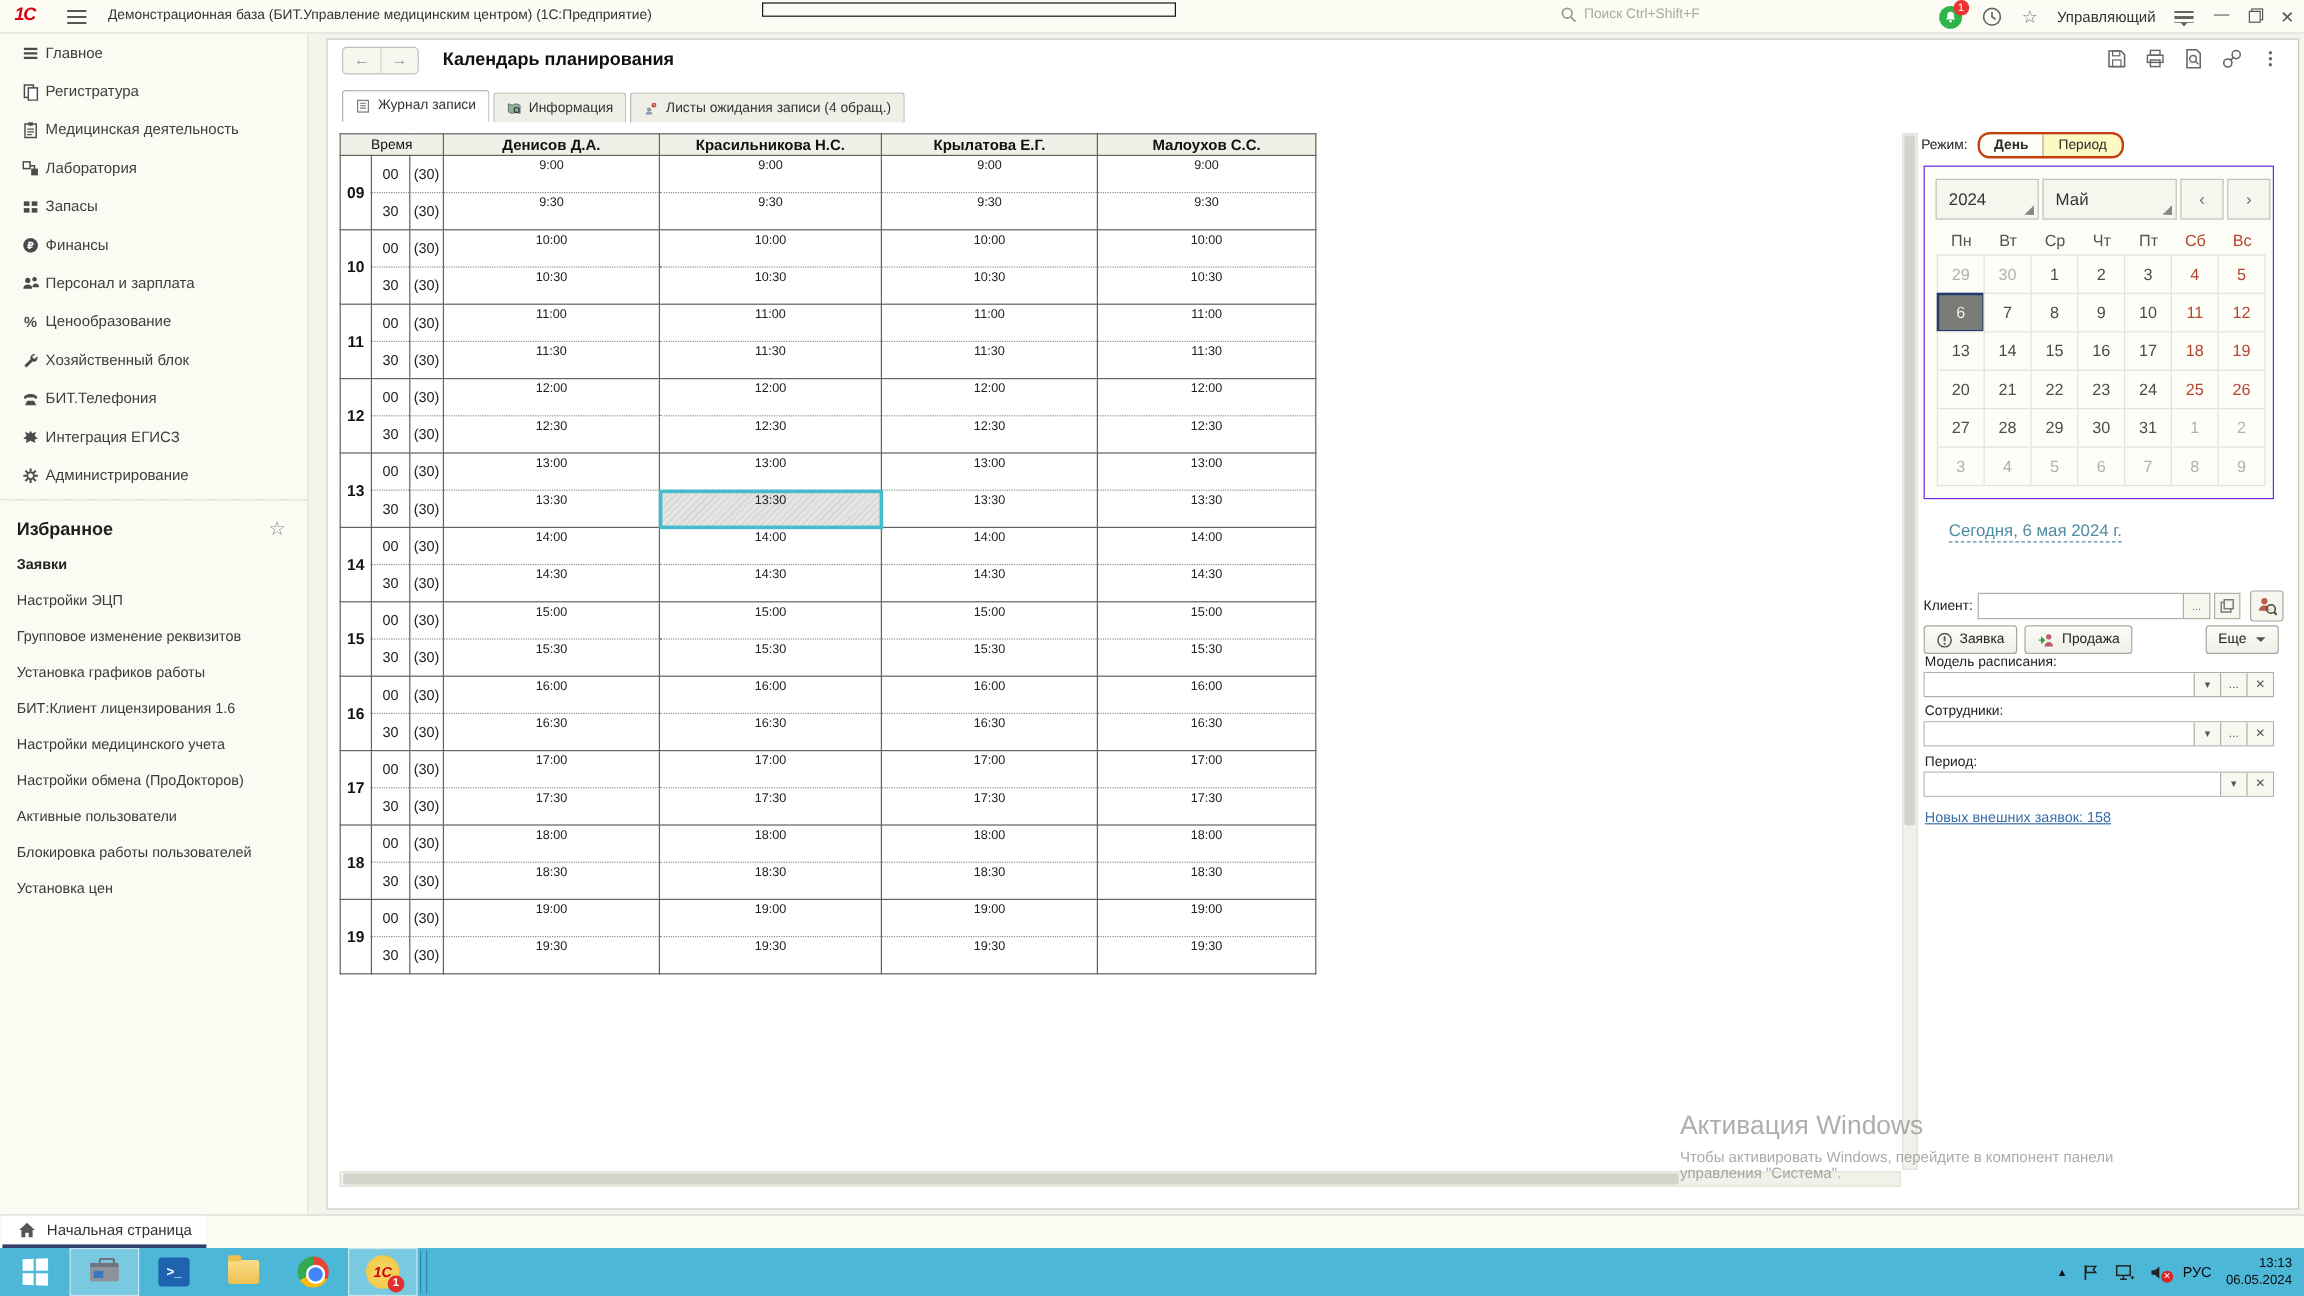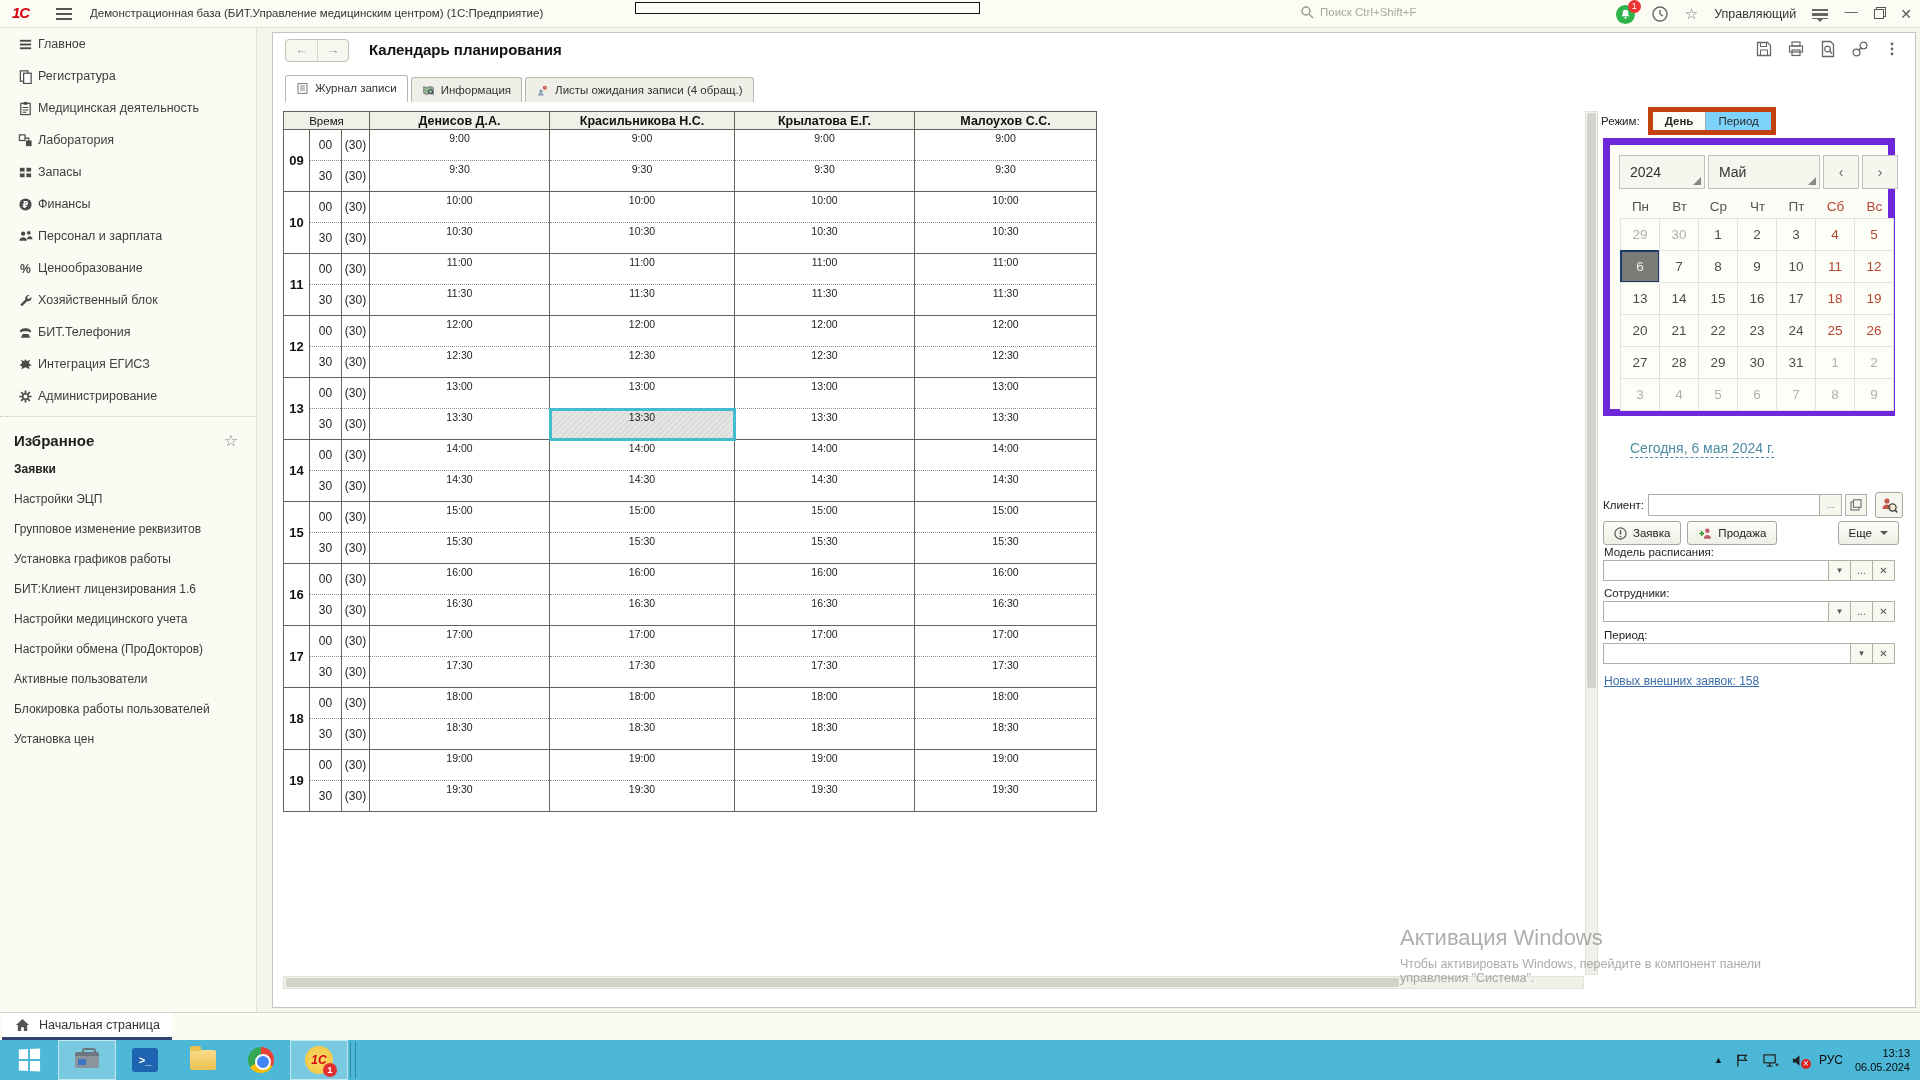--- a/index.html
+++ b/index.html
@@ -56,25 +56,25 @@
 td.slot-cell{vertical-align:top;text-align:center;font-size:10.5px;color:#222;padding-top:2px;cursor:pointer;background:#fff;}
 td.slot-cell.sel{background:repeating-linear-gradient(135deg,#e7e7e5 0 2px,#d9d9d7 2px 4px);outline:3px solid #45bccd;outline-offset:-2px;}
 .vscroll{position:absolute;top:0;right:0;width:13px;bottom:14px;background:#f1f1ea;border:1px solid #e2e2da;}
 .vthumb{position:absolute;left:1px;right:1px;top:1px;height:575px;background:#d3d3cb;border-radius:2px;}
 .hscroll{position:absolute;left:0;right:14px;bottom:0;height:13px;background:#f1f1ea;border:1px solid #e2e2da;}
 .hthumb{position:absolute;top:1px;bottom:1px;left:2px;width:1113px;background:#d3d3cb;border-radius:2px;}
 
 #rpanel{position:absolute;left:1328px;top:76px;width:308px;height:890px;font-size:11.5px;}
 .mode-row{display:flex;align-items:center;gap:8px;height:24px;}
 .mode-lab{color:#222;}
-.modes{display:flex;border:5px solid #c2410c;border-radius:0;overflow:hidden;}
-.mode-btn{padding:3px 12px;background:#7dd3fc;cursor:pointer;}
+.modes{display:flex;border:2px solid #c2410c;border-radius:10px;overflow:hidden;}
+.mode-btn{padding:3px 12px;background:#fef9c3;cursor:pointer;}
 .mode-btn.active{background:#fdfdf8;font-weight:bold;}
 .mode-btn+.mode-btn{border-left:1px solid #aaaaa2;}
-#calbox{position:absolute;left:2px;top:29px;width:292px;height:278px;border:7px solid #6d28d9;background:#fdfdf7;}
+#calbox{position:absolute;left:2px;top:29px;width:292px;height:278px;border:1px solid #6d28d9;background:#fdfdf7;}
 .cal-top{position:absolute;left:9px;top:10px;display:flex;gap:3px;}
 .cal-sel{position:relative;border:1px solid #c2c2ba;background:#f6f6ef;height:34px;line-height:32px;padding:0 10px;font-size:14px;color:#333;cursor:pointer;}
 .cal-sel:after{content:"";position:absolute;right:3px;bottom:3px;border:4px solid transparent;border-right-color:#888;border-bottom-color:#888;}
 .cal-year{width:86px;}
 .cal-month{width:112px;}
 .cal-arrow{width:36px;height:34px;border:1px solid #c2c2ba;background:#f6f6ef;text-align:center;line-height:32px;color:#666;font-size:14px;cursor:pointer;}
 #calgrid{position:absolute;left:11px;top:52px;display:grid;grid-template-columns:repeat(7,39px);}
 .cal-h{height:22px;text-align:center;font-size:13.5px;color:#555;line-height:20px;}
 .cal-h.we{color:#b5452f;}
 .cal-d{height:33px;border:1px solid #e3e3db;margin:-1px 0 0 -1px;text-align:center;line-height:31px;font-size:13.5px;color:#4c4c4c;background:#fefef9;cursor:pointer;}

